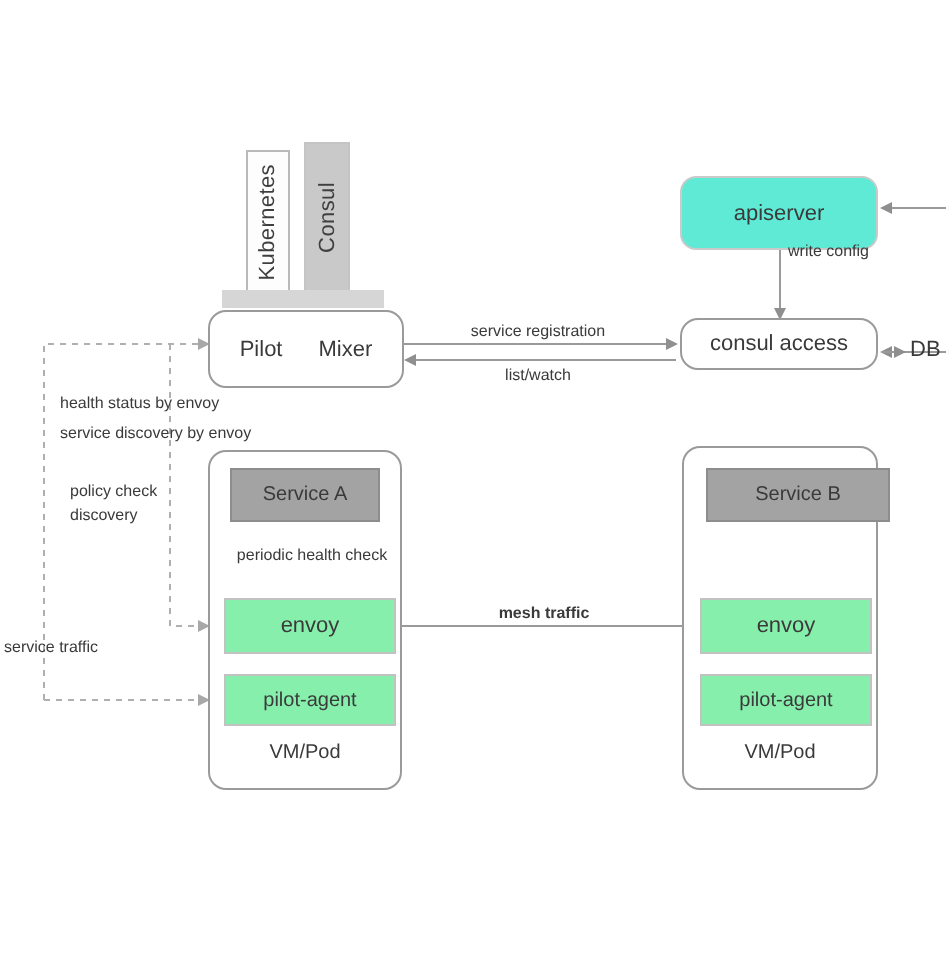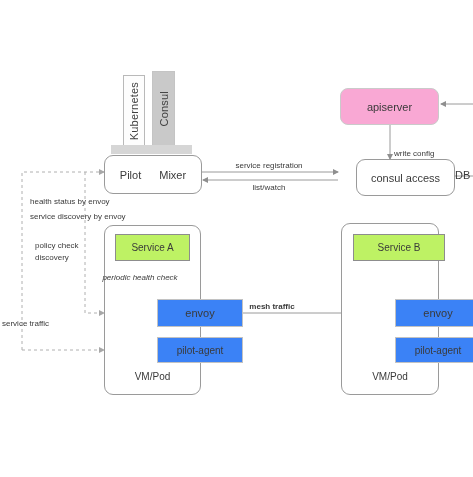--- a/index.html
+++ b/index.html
@@ -17,33 +17,32 @@
   .node{position:absolute;box-sizing:border-box;display:flex;align-items:center;justify-content:center;}
 
   
   .rbox{
     border:1px solid #9a9a9a;
     border-radius:9px;
     background:#ffffff;
   }
   
   .gbox{
-    background:#f9a8d4;
+    background:#5eead4;
     border-radius:8px;
     border:1px solid #cacaca;
   }
   
   .gflat{
-    background:#3b82f6;
+    background:#86efac;
     border:1px solid #c2c2c2;
-    margin-left:45px;
   }
   
   .wrect{
-    background:#bef264;
+    background:#a3a3a3;
     border:1px solid #8d8d8d;
   }
 
   .lbl{
     position:absolute;
     font-size:8px;
     color:#3a3a3a;
     white-space:nowrap;
     line-height:11px;
   }
@@ -128,44 +127,44 @@
 
   <div class="node rbox" style="left:104px;top:155px;width:98px;height:39px;">
     <span class="t11" style="margin-right:18px;text-align:center;">Pilot</span>
     <span class="t11">Mixer</span>
   </div>
 
   <div class="node gbox" style="left:340px;top:88px;width:99px;height:37px;">
     <span class="t11">apiserver</span>
   </div>
 
-  <div class="lbl" style="left:394px;top:148px;text-align:right;">write config</div>
+  <div class="lbl" style="left:394px;top:120px;text-align:right;">write config</div>
 
-  <div class="node rbox" style="left:340px;top:159px;width:99px;height:37px;margin-left:16px;">
+  <div class="node rbox" style="left:340px;top:159px;width:99px;height:26px;">
     <span class="t11">consul access</span>
   </div>
 
   <div class="lbl" style="left:455px;top:170px;font-size:11px;">DB</div>
 
   <div class="lbl c" style="left:269px;top:160px;">service registration</div>
   <div class="lbl c" style="left:269px;top:182px;">list/watch</div>
 
   <div class="lbl" style="left:30px;top:196px;">health status by envoy</div>
   <div class="lbl" style="left:30px;top:211px;">service discovery by envoy</div>
   <div class="lbl" style="left:35px;top:240px;">policy check</div>
   <div class="lbl" style="left:35px;top:252px;">discovery</div>
   <div class="lbl" style="left:2px;top:318px;">service traffic</div>
 
   <div class="node rbox" style="left:104px;top:225px;width:97px;height:170px;display:block;">
     <div class="pod-title" style="bottom:12px;">VM/Pod</div>
   </div>
   <div class="node wrect" style="left:115px;top:234px;width:75px;height:27px;">
     <span class="t10">Service A</span>
   </div>
-  <div class="lbl c" style="left:140px;top:272px;font-style:italic;">periodic health check</div>
+  <div class="lbl c" style="left:156px;top:272px;">periodic health check</div>
   <div class="node gflat" style="left:112px;top:299px;width:86px;height:28px;">
     <span class="t11">envoy</span>
   </div>
   <div class="node gflat" style="left:112px;top:337px;width:86px;height:26px;">
     <span class="t10">pilot-agent</span>
   </div>
 
   <div class="node rbox" style="left:341px;top:223px;width:98px;height:172px;display:block;">
     <div class="pod-title" style="bottom:12px;">VM/Pod</div>
   </div>

